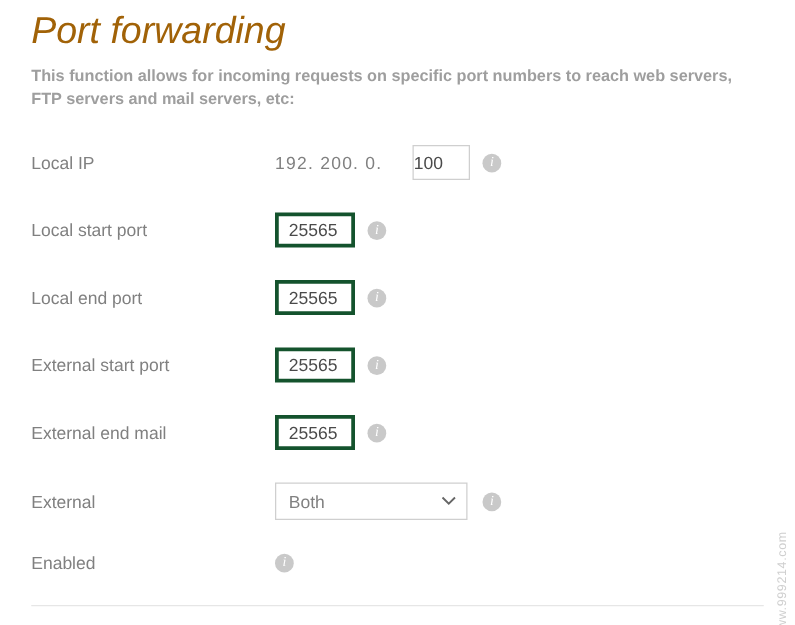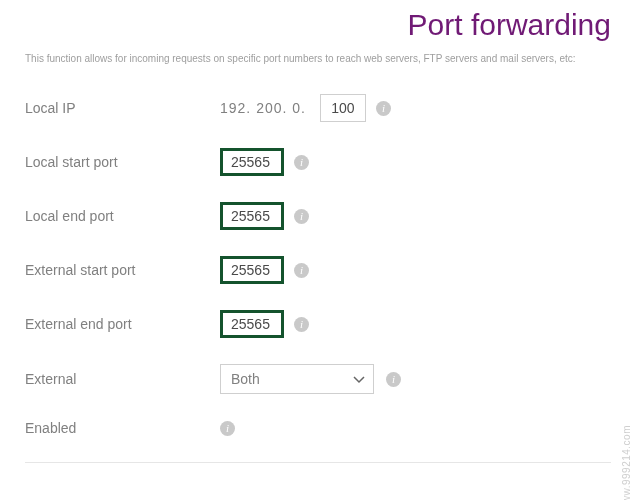--- a/index.html
+++ b/index.html
@@ -9,32 +9,34 @@
     }
     body {
       font-family: Arial, Helvetica, sans-serif;
       background: #ffffff;
       width: 636px;
       height: 500px;
       position: relative;
       padding: 0 25px;
     }
     .title {
-      color: #701a75;
+      color: #a16207;
       font-size: 30px;
       font-weight: 400;
-      text-align: right;
+      text-align: left;
       padding-top: 8px;
       padding-bottom: 10px;
+      font-style: italic;
     }
     .description {
       color: #9e9e9e;
-      font-size: 10px;
+      font-size: 13px;
       line-height: 1.4;
       margin-bottom: 28px;
+      font-weight: bold;
     }
     .form-row {
       display: flex;
       align-items: center;
       margin-bottom: 26px;
     }
     .label {
       color: #808080;
       font-size: 14px;
       width: 195px;
@@ -44,22 +46,21 @@
       color: #808080;
       font-size: 14px;
       letter-spacing: 1px;
     }
     .ip-input {
       width: 46px;
       height: 28px;
       border: 1px solid #cfcfcf;
       font-size: 14px;
       color: #4a4a4a;
-      text-align: center;
-      margin-left: 14px;
+      margin-left: 24px;
       margin-right: 10px;
     }
     .port-input {
       width: 64px;
       height: 28px;
       border: 3px solid #14532d;
       font-size: 14px;
       color: #4a4a4a;
       padding-left: 8px;
       margin-right: 10px;
@@ -141,21 +142,21 @@
   <span class="info-icon">i</span>
 </div>
 
 <div class="form-row">
   <div class="label">External start port</div>
   <input class="port-input" type="text" value="25565" style="">
   <span class="info-icon">i</span>
 </div>
 
 <div class="form-row">
-  <div class="label">External end port</div>
+  <div class="label">External end mail</div>
   <input class="port-input" type="text" value="25565" style="">
   <span class="info-icon">i</span>
 </div>
 
 <div class="form-row">
   <div class="label">External</div>
   <div class="select-wrap">
     <span class="select-text">Both</span>
     <span class="select-chevron">
       <svg width="12" height="8" viewBox="0 0 12 8">

